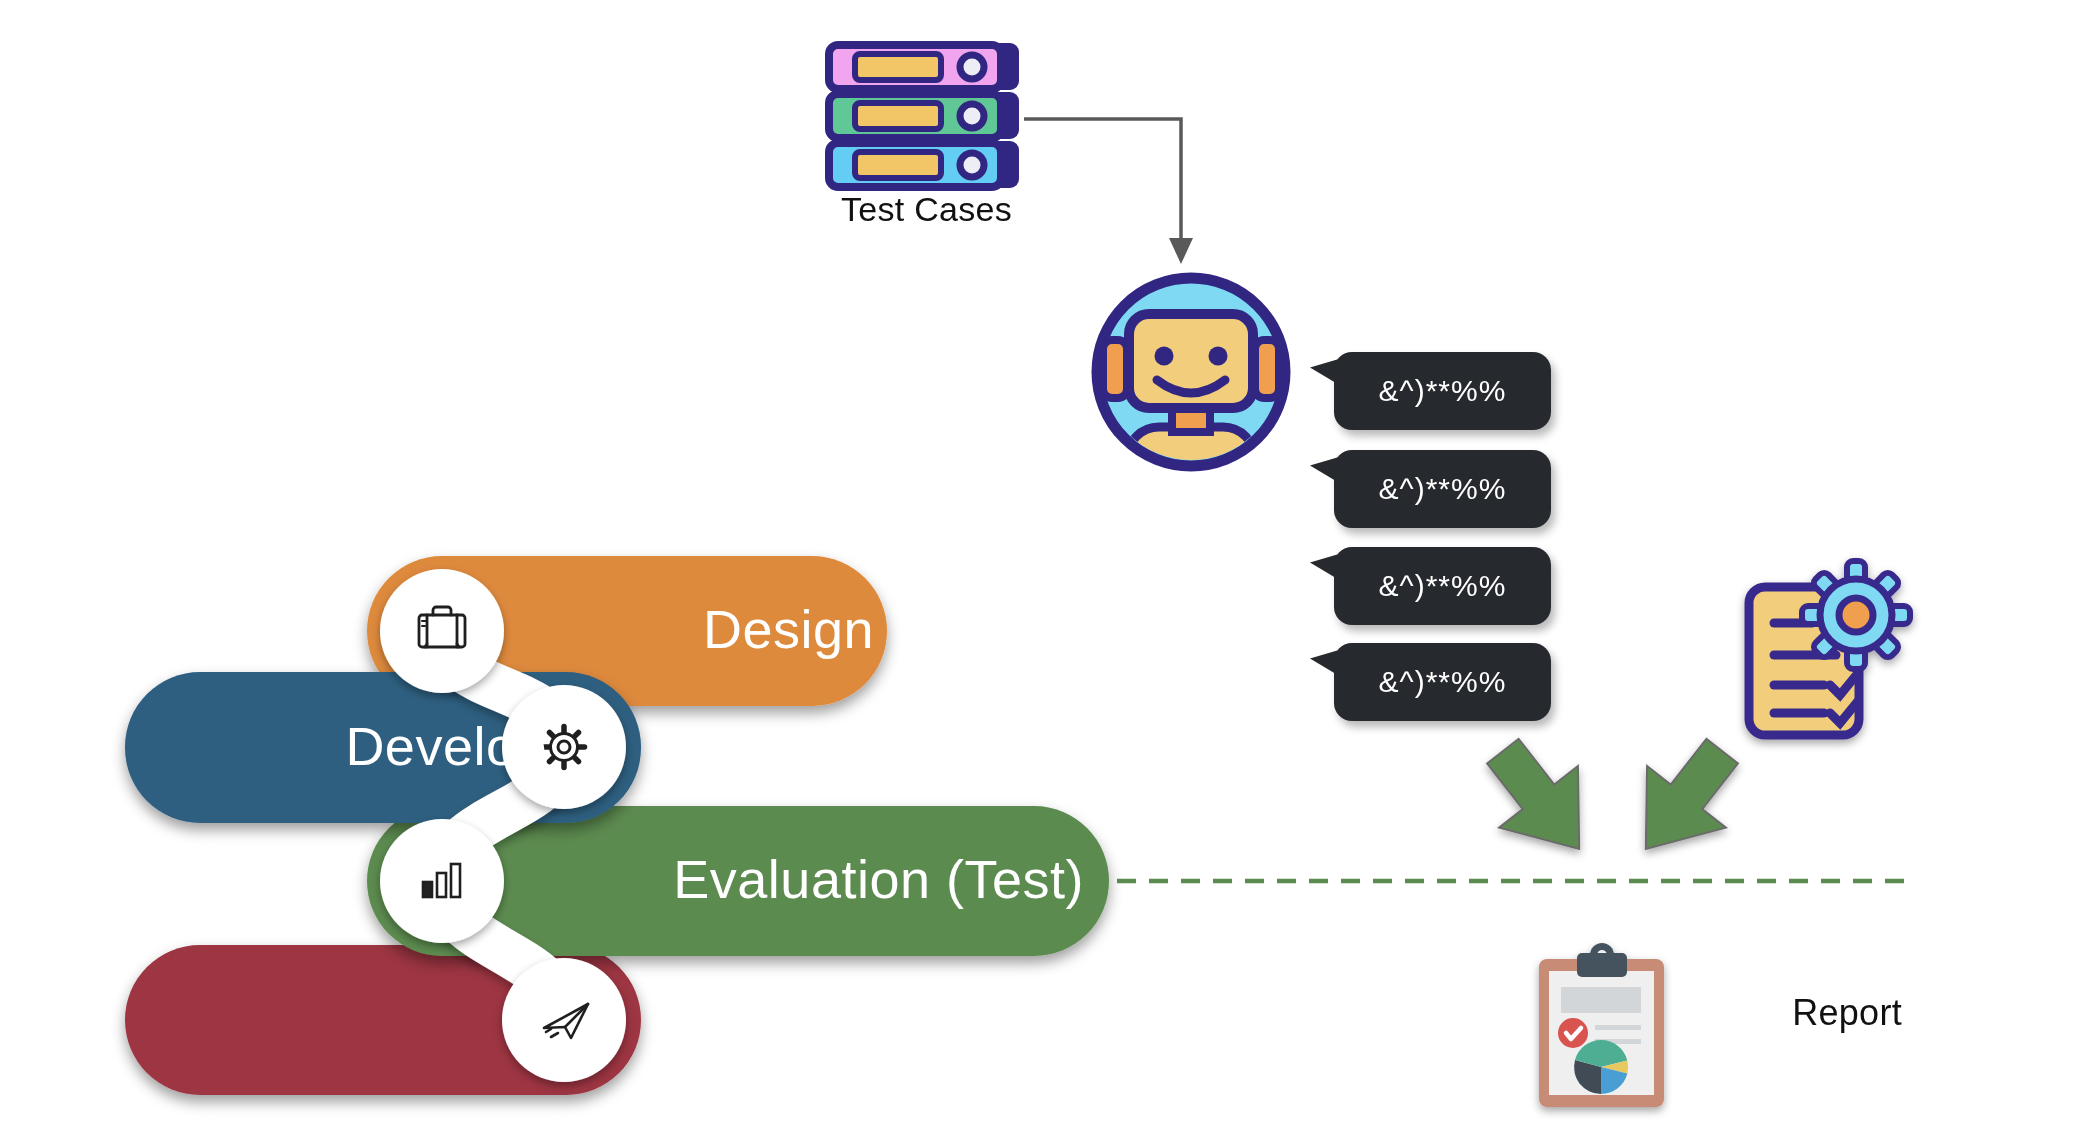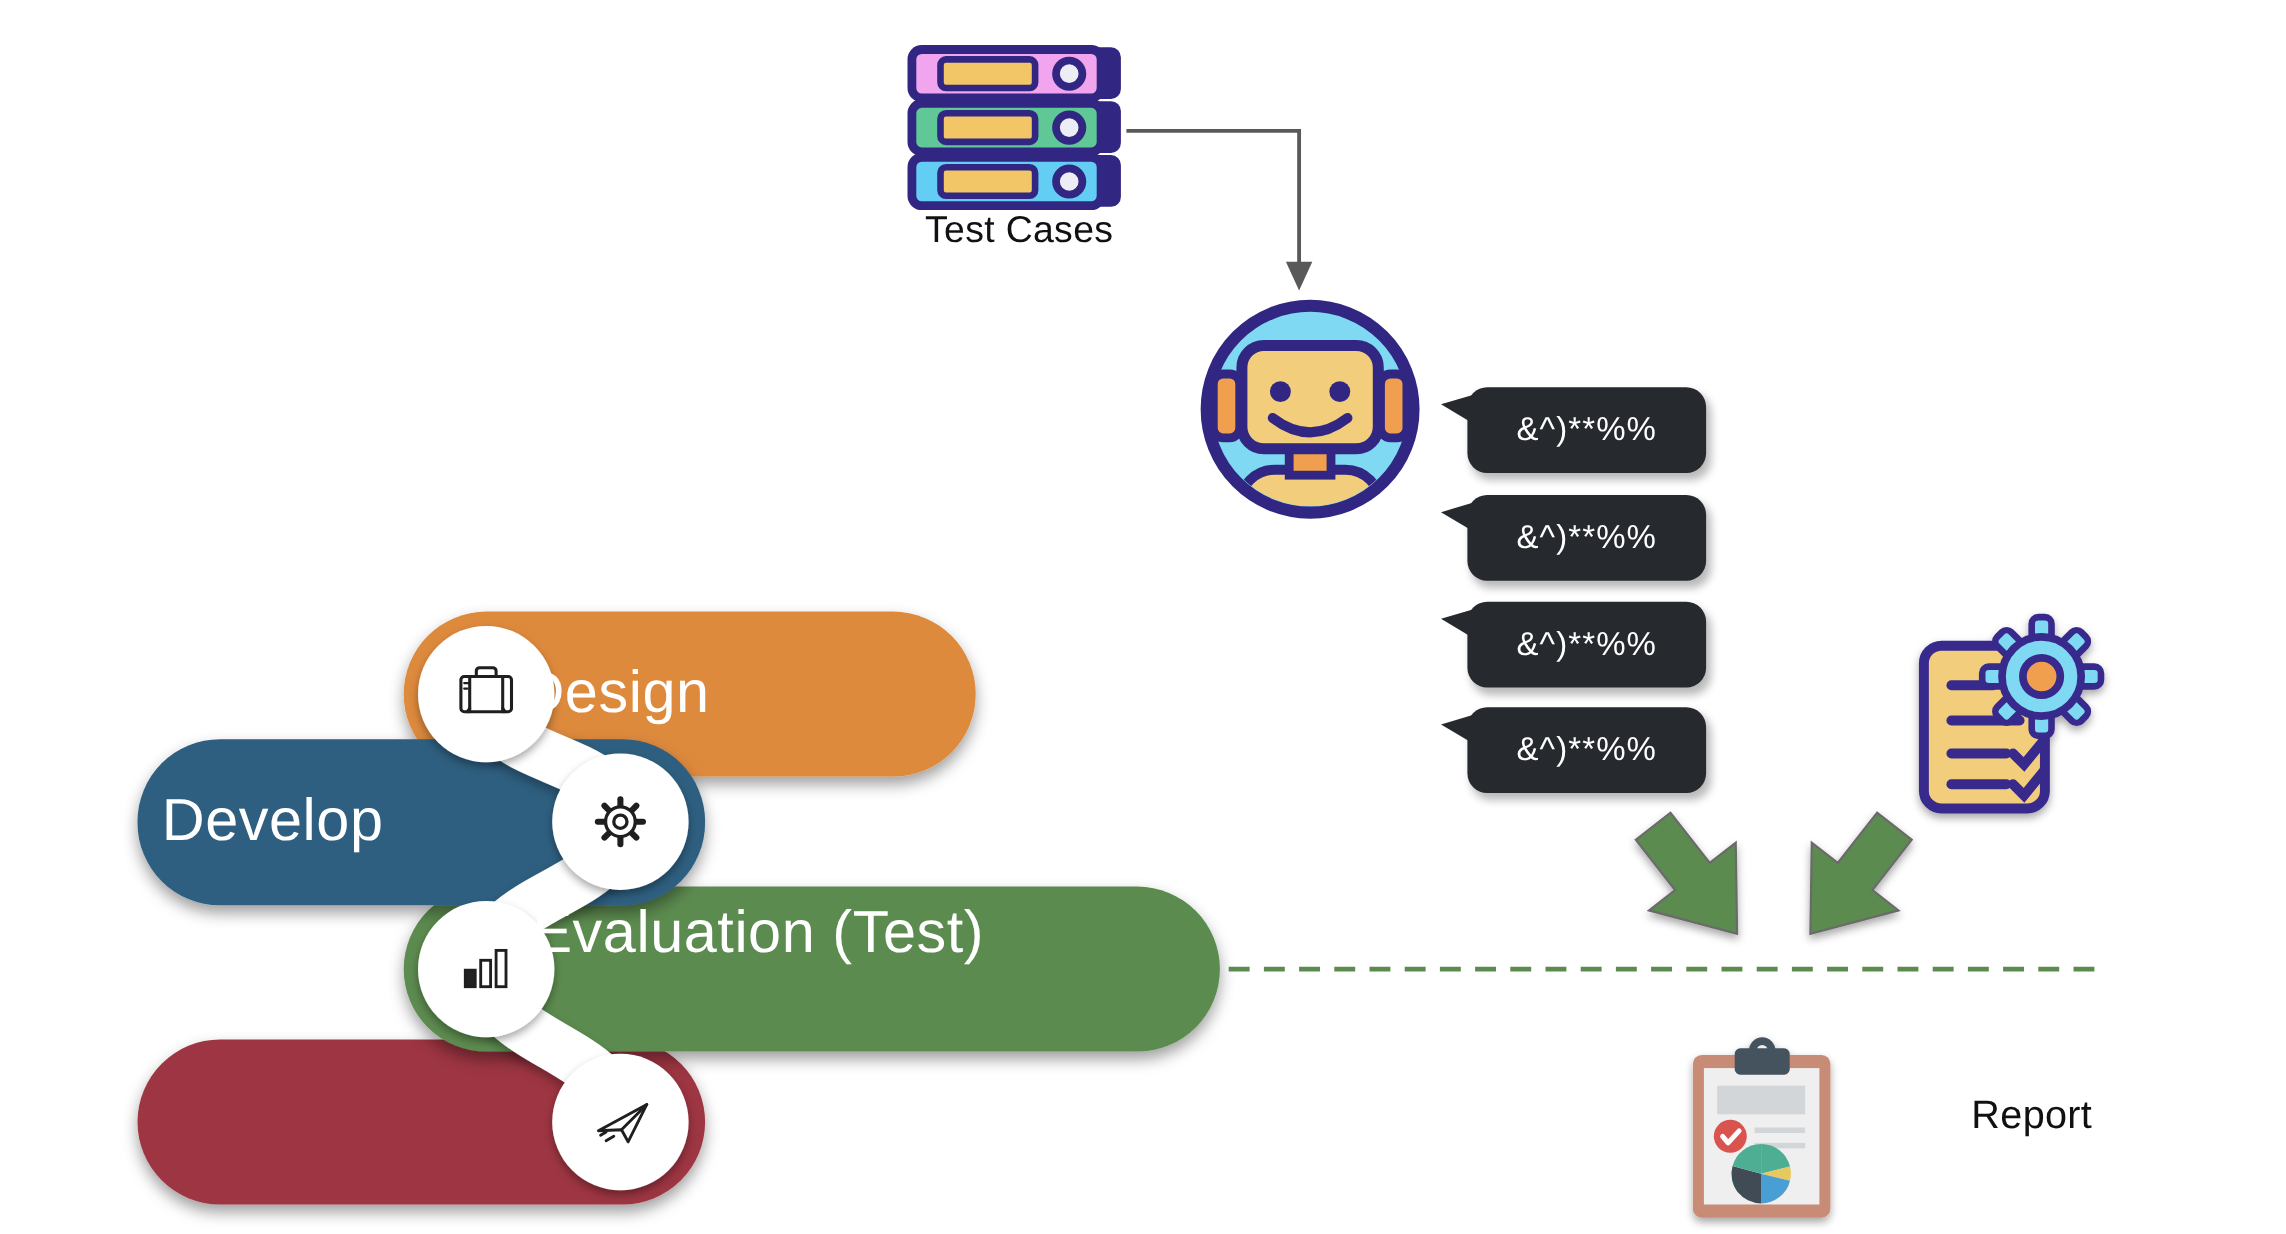--- a/index.html
+++ b/index.html
@@ -6,21 +6,21 @@
   .canvas{
     position:relative;width:2078px;height:1122px;background:#ffffff;overflow:hidden;
     font-family:"Liberation Sans", sans-serif;
     margin-left:24px;
   }
   .layer{position:absolute;left:0;top:0;}
   .lbl{position:absolute;color:#111;font-size:34px;letter-spacing:.3px;}
   .lbl.center{text-align:center;}
   .pill-label{
     position:absolute;color:#ffffff;font-size:54px;font-weight:400;
-    text-align:left;letter-spacing:.5px;white-space:nowrap;z-index:4;
+    text-align:right;letter-spacing:.5px;white-space:nowrap;z-index:4;
   }
   .bubble{
     position:absolute;left:1310px;width:217px;height:78px;background:#26292E;
     border-radius:18px;color:#fff;display:flex;align-items:center;justify-content:center;
     font-size:30px;letter-spacing:1px;box-shadow:4px 6px 8px rgba(0,0,0,.28);z-index:3;
   }
   .bubble::before{
     content:"";position:absolute;left:-24px;top:6px;width:28px;height:32px;
     background:#26292E;clip-path:polygon(100% 4%,100% 82%,0 30%);
   }
@@ -196,20 +196,20 @@
     </g>
   </svg>
 
   <div class="lbl center" style="left:795px;top:190px;width:215px;">Test Cases</div>
 
 
   <div class="lbl report-lbl" style="left:1678px;top:992px;width:200px;text-align:right;">Report</div>
 
   <div class="pill-label" style="left:450px;top:598px;width:400px;">Design</div>
   <div class="pill-label" style="left:123px;top:715px;width:400px;">Develop</div>
-  <div class="pill-label" style="left:460px;top:816px;width:600px;">Evaluation (Test)</div>
+  <div class="pill-label" style="left:460px;top:848px;width:600px;">Evaluation (Test)</div>
 
   <div class="bubble" style="top:352px;">&amp;^)**%%</div>
   <div class="bubble" style="top:450px;">&amp;^)**%%</div>
   <div class="bubble" style="top:547px;">&amp;^)**%%</div>
   <div class="bubble" style="top:643px;">&amp;^)**%%</div>
 
 </div>
 
 </body></html>

